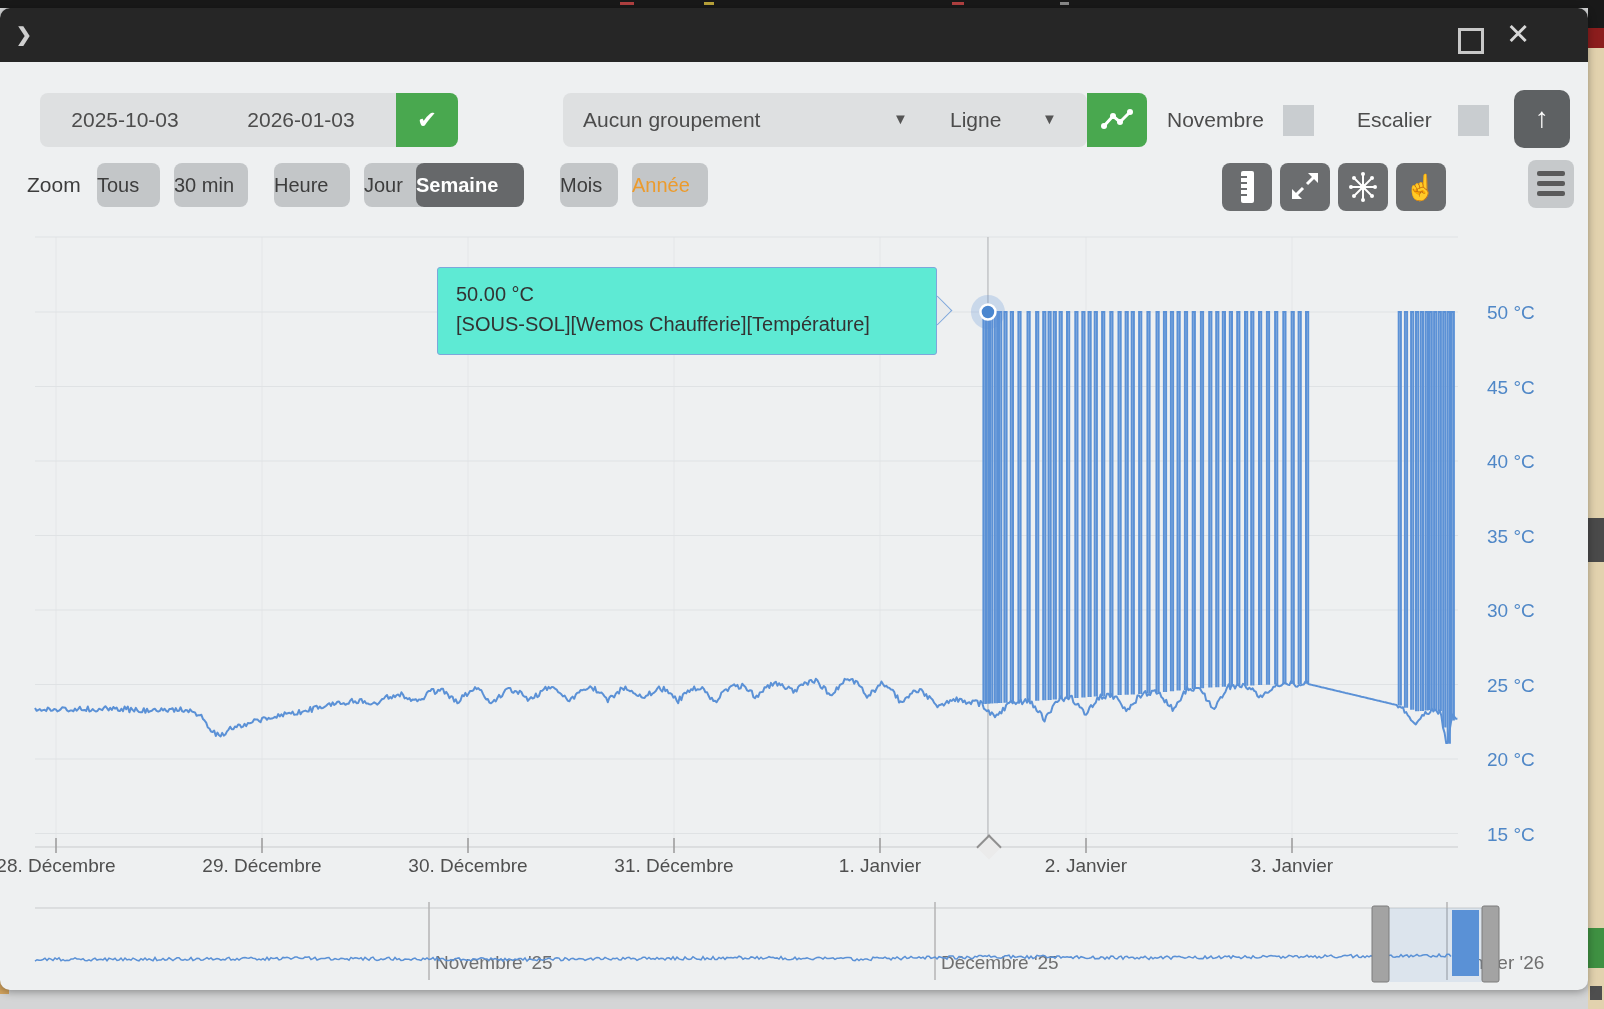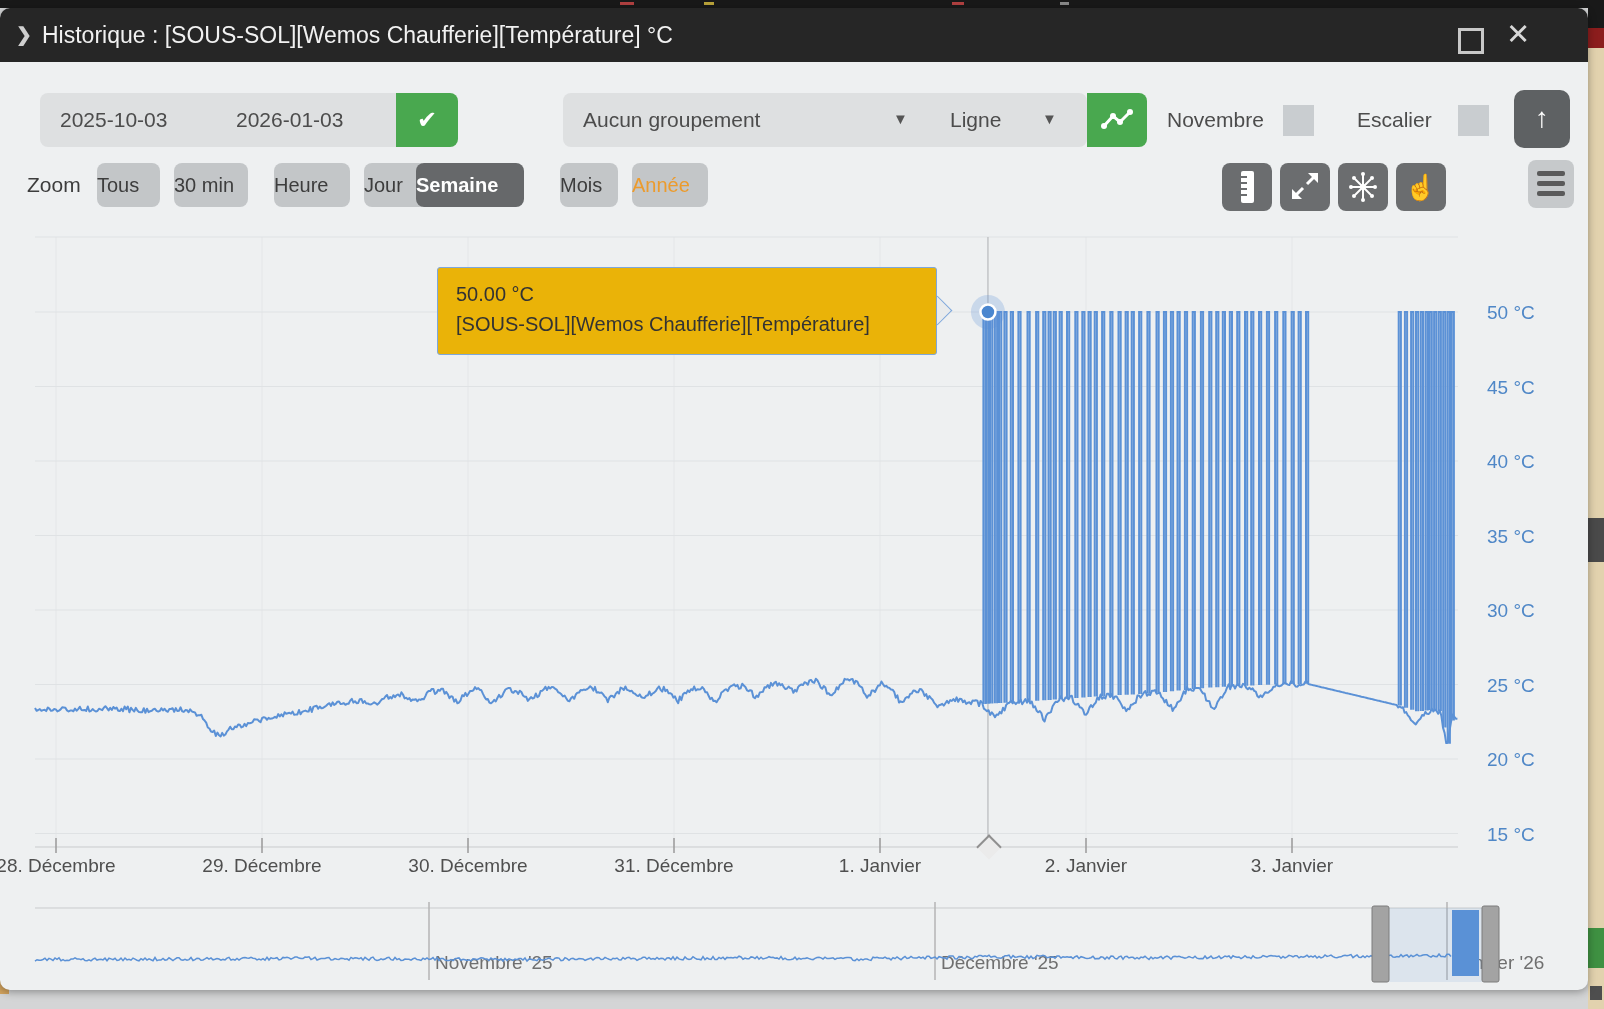--- a/index.html
+++ b/index.html
@@ -13,21 +13,21 @@
   
   .dialog{left:0;top:8px;width:1588px;height:982px;background:#eef0f1;border-radius:10px;
           box-shadow:0 2px 8px rgba(0,0,0,.35);}
   .titlebar{left:0;top:8px;width:1588px;height:54px;background:#262626;border-radius:10px 10px 0 0;}
   .title-chevron{left:16px;top:8px;height:54px;line-height:54px;color:#cfcfcf;font-size:19px;font-weight:bold;}
   .title-text{left:42px;top:8px;height:54px;line-height:54px;color:#f1f1f1;font-size:23px;}
   .max-btn{left:1458px;top:28px;width:20px;height:20px;border:3px solid #c8c8c8;}
   .close-btn{left:1506px;top:8px;height:54px;line-height:52px;color:#d8d8d8;font-size:29px;}
   
   .date-box{left:40px;top:93px;width:356px;height:54px;background:#dee0e1;border-radius:8px 0 0 8px;}
-  .date-val{top:93px;height:54px;line-height:54px;width:130px;color:#4c4c4c;font-size:21px;}
+  .date-val{top:93px;height:54px;line-height:54px;width:130px;text-align:center;color:#4c4c4c;font-size:21px;}
   .green-btn{background:#49a84f;color:#fff;}
   .check-btn{left:396px;top:93px;width:62px;height:54px;border-radius:0 8px 8px 0;
              text-align:center;line-height:54px;font-size:24px;}
   .select-box{left:563px;top:93px;width:524px;height:54px;background:#dee0e1;border-radius:8px;}
   .sel-text{top:93px;height:54px;line-height:54px;color:#4c4c4c;font-size:21px;}
   .caret{top:93px;height:54px;line-height:52px;color:#555;font-size:15px;}
   .chart-btn{left:1087px;top:93px;width:60px;height:54px;border-radius:0 8px 8px 0;}
   .chk-label{top:93px;height:54px;line-height:54px;color:#4c4c4c;font-size:21px;}
   .checkbox{top:105px;width:31px;height:31px;background:#c9cdd0;}
   .up-btn{left:1514px;top:90px;width:56px;height:58px;background:#5e6163;border-radius:10px;color:#fff;
@@ -36,21 +36,21 @@
   .zoom-label{left:27px;top:163px;height:44px;line-height:44px;color:#3d3d3d;font-size:21px;}
   .zbtn{top:163px;height:44px;line-height:44px;background:#c3c6c8;border-radius:8px;text-align:left;
         color:#3d3d3d;font-size:20px;}
   .zbtn.sel{background:#66686a;color:#fff;font-weight:bold;}
   .zbtn.hl{color:#ec9b2d;}
   .ibtn{top:163px;width:50px;height:48px;background:#6b6d6f;border-radius:8px;}
   .hand-glyph{width:50px;height:48px;text-align:center;line-height:48px;color:#fff;font-size:25px;}
   .menu-btn{left:1528px;top:160px;width:46px;height:48px;background:#c6c9cb;border-radius:8px;}
   .menu-bar{left:9px;width:28px;height:5px;background:#5a5a5a;border-radius:2px;position:absolute;}
   
-  .tooltip{left:437px;top:267px;width:500px;height:88px;box-sizing:border-box;background:#eab308;
+  .tooltip{left:437px;top:267px;width:500px;height:88px;box-sizing:border-box;background:#5eead4;
            border:1px solid #7da7dc;border-radius:3px;padding:11px 5px 0 18px;color:#333;font-size:20px;line-height:30px;}
   .tooltip-arrow{left:927px;top:300px;width:20px;height:20px;background:#e9ebec;
                  border-right:1px solid #7da7dc;border-top:1px solid #7da7dc;transform:rotate(45deg);}
   .xtooltip{left:866px;top:844px;width:234px;height:46px;box-sizing:border-box;background:#ebebeb;
             border:2px solid #8f8f8f;border-radius:5px;text-align:center;line-height:42px;color:#222;font-size:20px;}
   .xtooltip-arrow{left:980px;top:838px;width:16px;height:16px;background:#ebebeb;
                   border-left:2px solid #8f8f8f;border-top:2px solid #8f8f8f;transform:rotate(45deg);}
   .dash{position:absolute;height:3px;top:2px;}
 </style>
 </head>
@@ -72,21 +72,20 @@
     <div class="abs" style="left:0;top:928px;width:16px;height:40px;background:#3f9142;"></div>
     <div class="abs" style="left:0;top:968px;width:16px;height:41px;background:#e2d2ae;"></div>
     <div class="abs" style="left:2px;top:986px;width:12px;height:14px;background:#4e4e4e;"></div>
   </div>
   <div class="abs corner-sliver"></div>
 
   <div class="abs dialog"></div>
 
   <div class="abs titlebar"></div>
   <span class="abs title-chevron">❯</span>
-  <span class="abs title-text">Historique : [SOUS-SOL][Wemos Chaufferie][Température] °C</span>
   <div class="abs max-btn"></div>
   <span class="abs close-btn">✕</span>
 
   <div class="abs date-box"></div>
   <span class="abs date-val" style="left:60px;">2025-10-03</span>
   <span class="abs date-val" style="left:236px;">2026-01-03</span>
   <div class="abs check-btn green-btn">
     <span>✔</span>
   </div>
 

